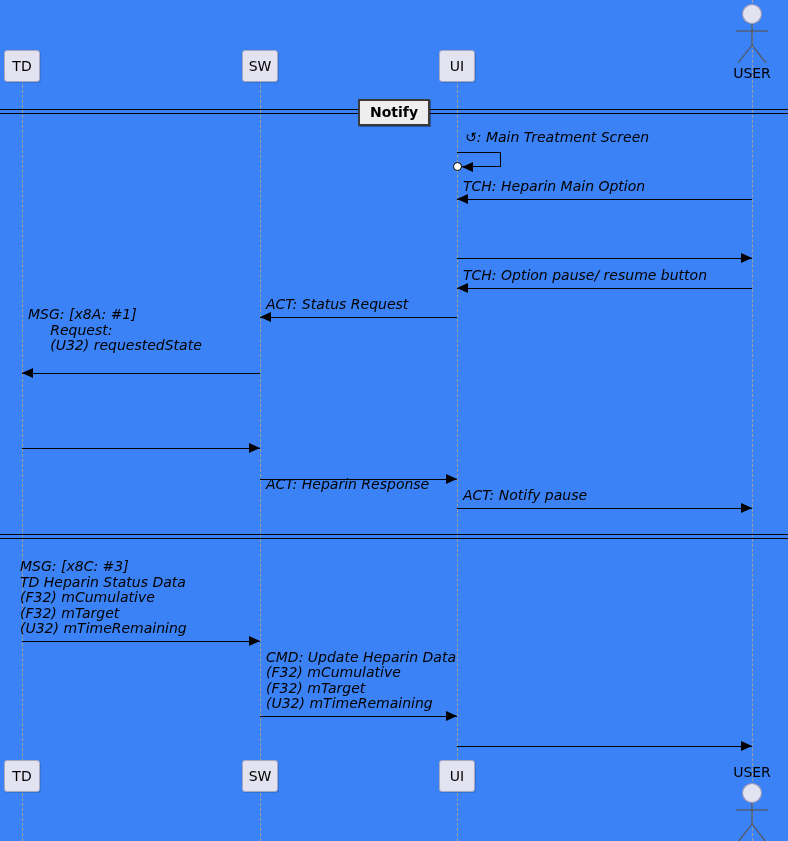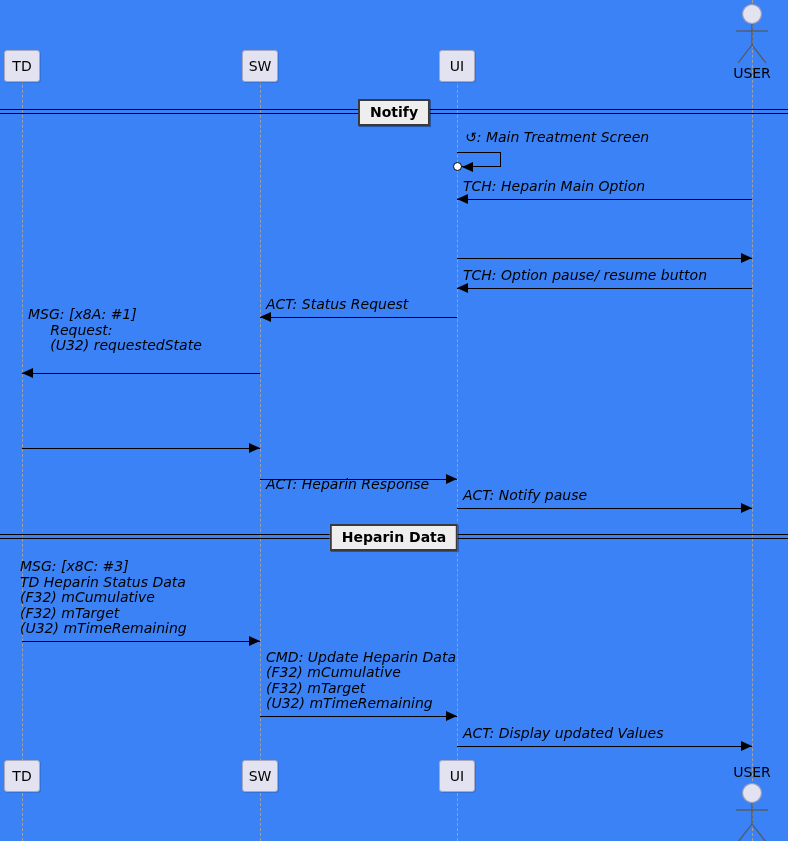--- a/index.html
+++ b/index.html
@@ -151,21 +151,20 @@
         <circle cx="30" cy="11" r="9.5" fill="#E2E2F0" stroke="#9A9ABA" stroke-width="1.2"></circle>
         <line x1="30" y1="21" x2="30" y2="42" stroke="#555" stroke-width="1.2"></line>
         <line x1="14" y1="28" x2="46" y2="28" stroke="#555" stroke-width="1.2"></line>
         <line x1="30" y1="42" x2="16" y2="60" stroke="#555" stroke-width="1.2"></line>
         <line x1="30" y1="42" x2="44" y2="60" stroke="#555" stroke-width="1.2"></line>
       </svg></div>
     <div class="actor-label" style="left: 712px; width: 80px; top: 764px;">USER</div>
     <div class="divider-lines" style="top: 109px;"></div>
     <div class="divider-box" style="top: 99px; left: 50%; transform: translateX(-50%);">Notify</div>
     <div class="divider-lines" style="top: 534px;"></div>
-    <div class="divider-box" style="top: 524px; left: 50%; transform: translateX(-50%);">Heparin Data</div>
     <div class="self-msg-box" style="left: 457px; top: 152px; width: 44px; height: 15px;"></div>
     <div class="self-circle" style="left: 452.5px; top: 162px;"></div>
     <div class="arrow-head arrow-left" style="left: 462px; top: 162px;"></div>
     <div class="msg-label" style="left: 465px; top: 130px;">↺: Main Treatment Screen</div>
     <div class="msg-line" style="left: 457px; top: 199px; width: 295px;"></div>
     <div class="arrow-head arrow-left" style="top: 194px; left: 457px;"></div>
     <div class="msg-label" style="top: 179.4px; left: 463px; max-width: 287px;">TCH: Heparin Main Option</div>
     <div class="msg-line" style="left: 457px; top: 258px; width: 295px;"></div>
     <div class="arrow-head arrow-right" style="top: 253px; left: 741px;"></div>
     <div class="msg-line" style="left: 457px; top: 288px; width: 295px;"></div>
@@ -195,14 +194,13 @@
 (F32) mTarget
 (U32) mTimeRemaining</div>
     <div class="msg-line" style="left: 260px; top: 716px; width: 197px;"></div>
     <div class="arrow-head arrow-right" style="top: 711px; left: 446px;"></div>
     <div class="msg-label" style="top: 649.6px; left: 266px; max-width: 189px;">CMD: Update Heparin Data
 (F32) mCumulative
 (F32) mTarget
 (U32) mTimeRemaining</div>
     <div class="msg-line" style="left: 457px; top: 746px; width: 295px;"></div>
     <div class="arrow-head arrow-right" style="top: 741px; left: 741px;"></div>
-    <div class="msg-label" style="top: 726.4px; left: 463px; max-width: 287px;">ACT: Display updated Values</div>
   </div>
 
 </body></html>

